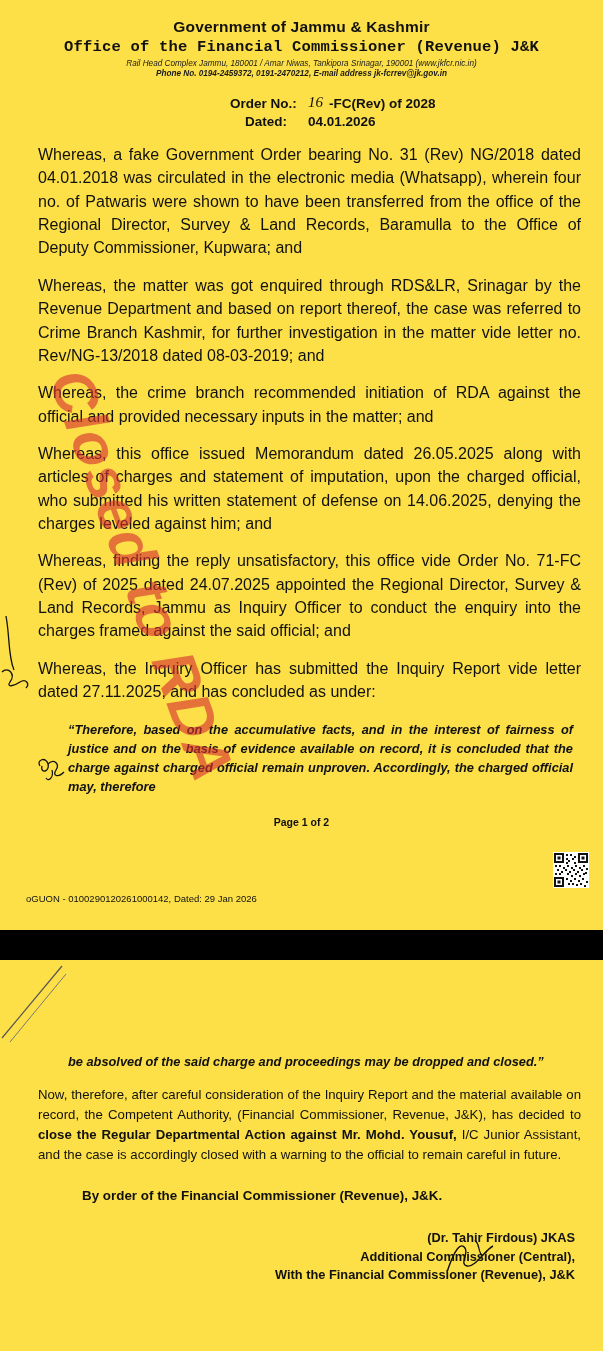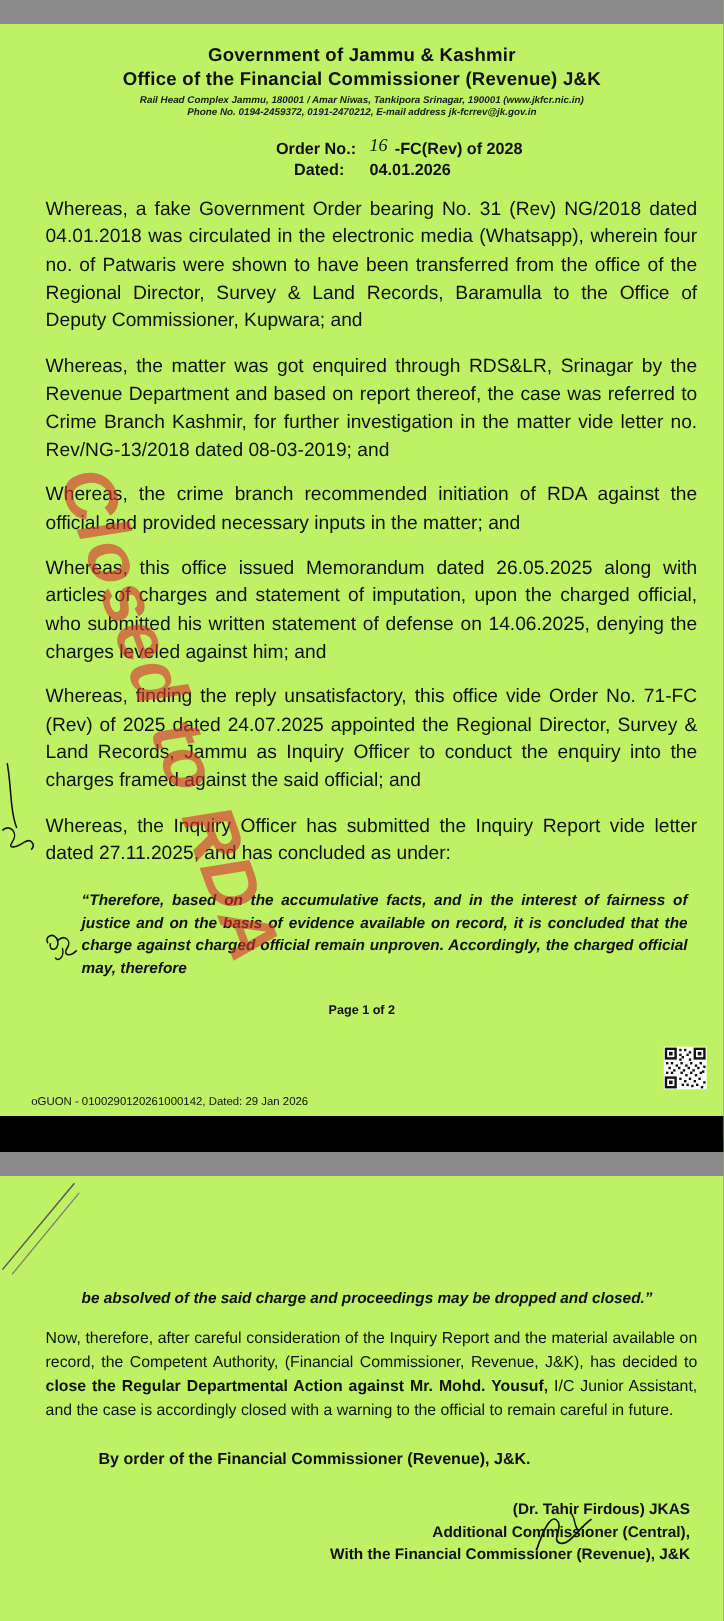--- a/index.html
+++ b/index.html
@@ -11,45 +11,45 @@
     width: 603px;
     height: 1351px;
     font-family: "Liberation Sans", sans-serif;
     position: relative;
     overflow: hidden;
   }
   .page {
     position: absolute;
     left: 0;
     width: 603px;
-    background: #bef264;
+    background: #fde047;
     box-sizing: border-box;
-    margin-top: 20px;
   }
   #page-1 { top: 0; height: 930px; }
   #gap-strip { position: absolute; left: 0; top: 930px; width: 603px; height: 30px; background: #000; }
   #page-2 { top: 960px; height: 391px; }
 
   .hdr { text-align: center; }
   .hdr .l1 {
     font-size: 15.5px;
     font-weight: bold;
     color: #111;
     letter-spacing: .2px;
   }
   .hdr .l2 {
     font-size: 15.5px;
     font-weight: bold;
     color: #111;
     margin-top: 2px;
     letter-spacing: .2px;
+    font-family: Liberation Mono, monospace;
   }
   .hdr .l3 {
     font-size: 8.2px;
-    font-weight: bold;
+    font-weight: normal;
     font-style: italic;
     color: #1a1a1a;
     margin-top: 3px;
   }
   .hdr .l4 {
     font-size: 8.2px;
     font-weight: bold;
     font-style: italic;
     color: #1a1a1a;
     margin-top: 1px;

